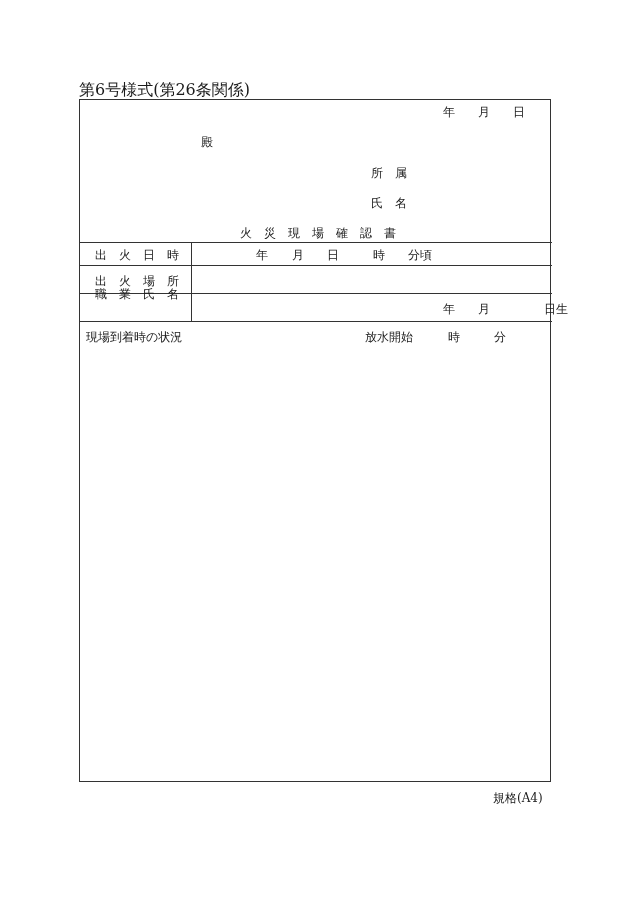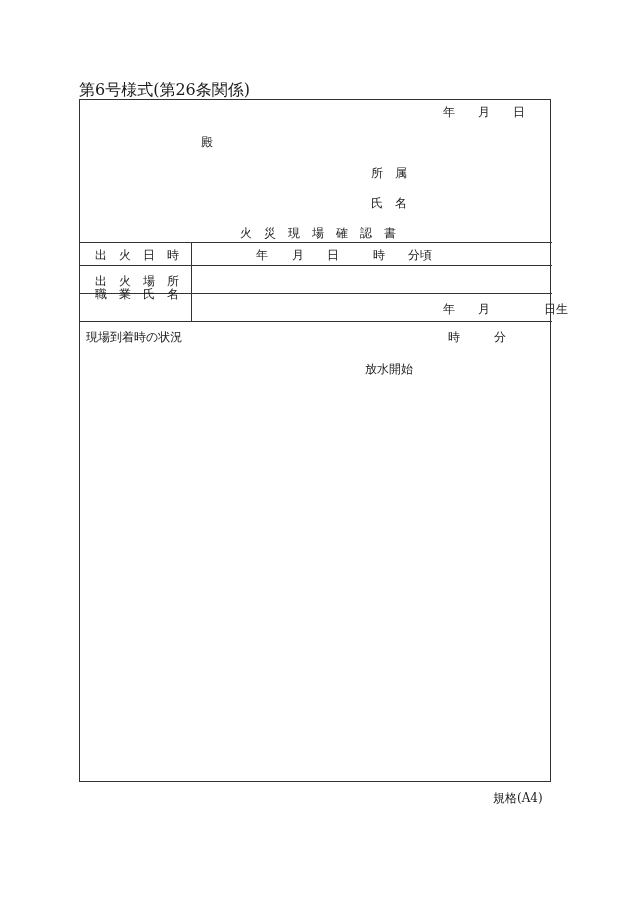--- a/index.html
+++ b/index.html
@@ -73,18 +73,18 @@
 
 <div class="abs" style="left:95px; top:273px;">出　火　場　所</div>
 <div class="abs" style="left:200px; top:273px;"></div>
 
 <div class="abs" style="left:95px; top:286px;">職　業　氏　名</div>
 <div class="abs" style="left:443px; top:301px;">年</div>
 <div class="abs" style="left:478px; top:301px;">月</div>
 <div class="abs" style="left:544px; top:301px;font-family:Liberation Mono, monospace;">日生</div>
 
 <div class="abs" style="left:86px; top:329px;">現場到着時の状況</div>
-<div class="abs" style="left:365px; top:329px;margin-top:32px;">放水開始</div>
+<div class="abs" style="left:365px; top:329px;">放水開始</div>
 <div class="abs" style="left:448px; top:329px;">時</div>
 <div class="abs" style="left:494px; top:329px;">分</div>
 <div class="abs" style="left:86px; top:350px; width:460px; height:425px;"></div>
 
 <div class="abs footer">規格(A4)</div>
 
 </body></html>

